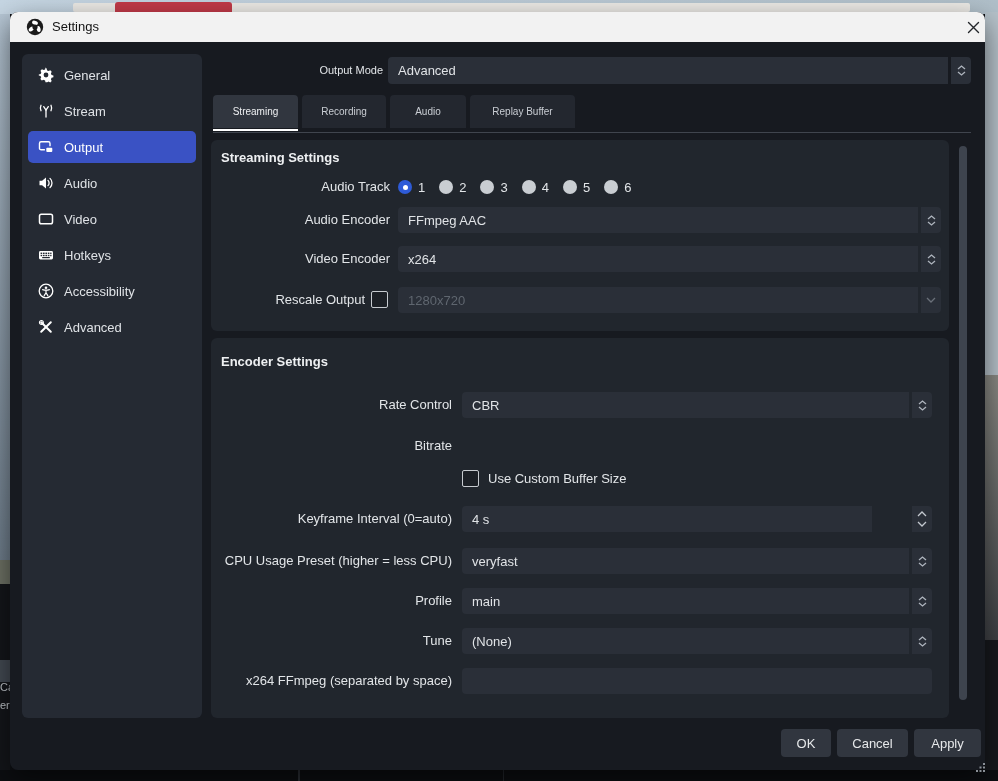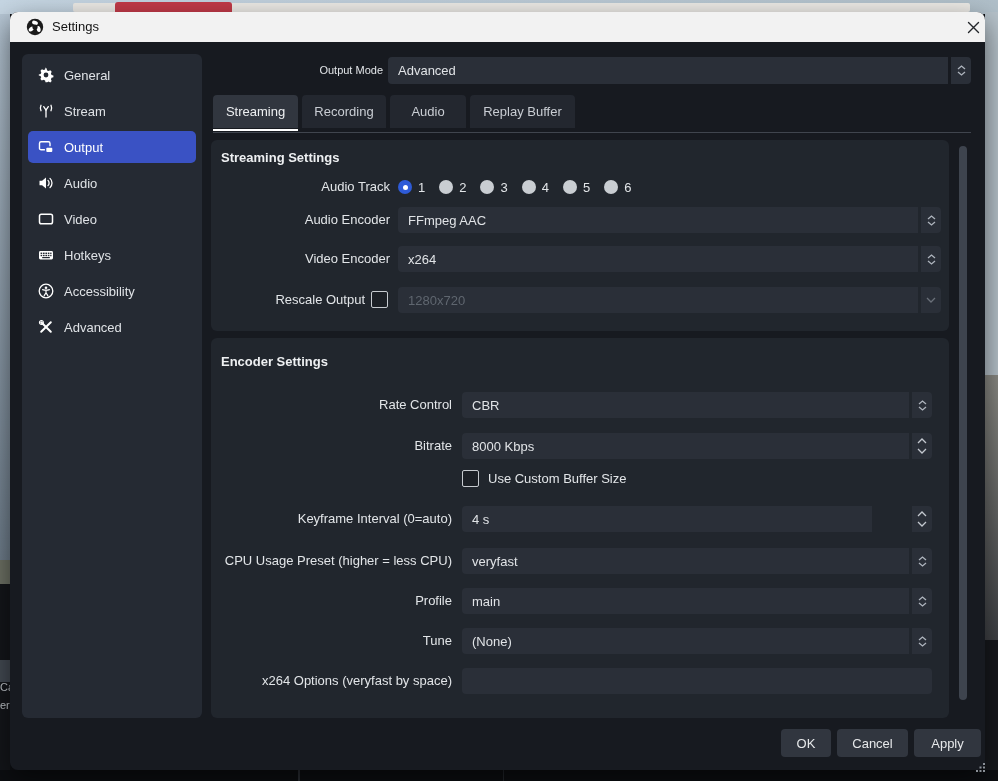--- a/index.html
+++ b/index.html
@@ -42,21 +42,21 @@
     color:#e2e5e8;font-size:11px;}
   .combo{display:flex;column-gap:3px;}
   .combo .cmain{flex:1;background:#2a2f38;border-radius:4px 0 0 4px;display:flex;align-items:center;
     padding-left:10px;color:#e0e3e6;font-size:13px;overflow:hidden;white-space:nowrap;}
   .combo .cbtn{width:20px;background:#2a2f38;border-radius:0 4px 4px 0;display:flex;
     flex-direction:column;align-items:center;justify-content:center;gap:1px;cursor:pointer;}
   .combo.spin .cbtn{justify-content:space-between;padding:5px 0;box-sizing:border-box;}
   .combo.disabled .cmain{color:#5f666f;}
   
   .tab{top:95px;height:33px;background:#23272f;border-radius:4px 4px 0 0;display:flex;
-    align-items:center;justify-content:center;color:#c9cdd3;font-size:13px;cursor:pointer;}
+    align-items:center;justify-content:center;color:#c9cdd3;font-size:10px;cursor:pointer;}
   .tab.active{background:#31363f;color:#eef0f2;}
   .tab.active::after{content:"";position:absolute;left:0;right:0;bottom:-3px;height:2px;background:#fff;}
   .tab-sep{left:213px;top:132px;width:758px;height:1px;background:#40454e;}
   
   .panel{background:#21262d;border-radius:6px;}
   .panel-title{font-weight:bold;font-size:13px;color:#eef0f2;}
   .row-label{color:#e2e5e8;font-size:13px;text-align:right;height:16px;line-height:16px;}
   
   .radio-row{display:flex;align-items:center;}
   .radio{width:14px;height:14px;border-radius:50%;background:#c9cdd2;position:relative;cursor:pointer;flex:0 0 auto;}
@@ -304,52 +304,39 @@
       <svg width="9" height="5" viewBox="0 0 9 5">
           <path d="M1 4l3.5-3L8 4" fill="none" stroke="#aeb4bd" stroke-width="1.3"></path>
         </svg>
       <svg width="9" height="5" viewBox="0 0 9 5">
           <path d="M1 1l3.5 3L8 1" fill="none" stroke="#aeb4bd" stroke-width="1.3"></path>
         </svg>
     </div>
   </div>
 
   <span class="abs row-label" style="left:202px;top:438px;width:250px;">Bitrate</span>
-  <div class="abs combo spin" style="left:462px;top:433px;width:470px;height:26px;">
-    <div class="cmain">
-        <span>8000 Kbps</span>
+
+  <div class="abs checkbox" style="left:462px;top:470px;"></div>
+  <span class="abs cb-label" style="left:488px;top:470px;">Use Custom Buffer Size</span>
+
+  <span class="abs row-label" style="left:202px;top:511px;width:250px;">Keyframe Interval (0=auto)</span>
+  <div class="abs combo spin" style="left:462px;top:506px;width:470px;height:26px;gap:40px;">
+    <div class="cmain">
+        <span>4 s</span>
       </div>
     <div class="cbtn">
       <svg width="10" height="6" viewBox="0 0 10 6">
           <path d="M1 5l4-4 4 4" fill="none" stroke="#c3c8cf" stroke-width="1.3"></path>
         </svg>
       <svg width="10" height="6" viewBox="0 0 10 6">
           <path d="M1 1l4 4 4-4" fill="none" stroke="#c3c8cf" stroke-width="1.3"></path>
         </svg>
     </div>
   </div>
 
-  <div class="abs checkbox" style="left:462px;top:470px;"></div>
-  <span class="abs cb-label" style="left:488px;top:470px;">Use Custom Buffer Size</span>
-
-  <span class="abs row-label" style="left:202px;top:511px;width:250px;">Keyframe Interval (0=auto)</span>
-  <div class="abs combo spin" style="left:462px;top:506px;width:470px;height:26px;gap:40px;">
-    <div class="cmain">
-        <span>4 s</span>
-      </div>
-    <div class="cbtn">
-      <svg width="10" height="6" viewBox="0 0 10 6">
-          <path d="M1 5l4-4 4 4" fill="none" stroke="#c3c8cf" stroke-width="1.3"></path>
-        </svg>
-      <svg width="10" height="6" viewBox="0 0 10 6">
-          <path d="M1 1l4 4 4-4" fill="none" stroke="#c3c8cf" stroke-width="1.3"></path>
-        </svg>
-    </div>
-  </div>
-
   <span class="abs row-label" style="left:152px;top:553px;width:300px;">CPU Usage Preset (higher = less CPU)</span>
   <div class="abs combo" style="left:462px;top:548px;width:470px;height:26px;">
     <div class="cmain">
         <span>veryfast</span>
       </div>
     <div class="cbtn">
       <svg width="9" height="5" viewBox="0 0 9 5">
           <path d="M1 4l3.5-3L8 4" fill="none" stroke="#aeb4bd" stroke-width="1.3"></path>
         </svg>
       <svg width="9" height="5" viewBox="0 0 9 5">
@@ -381,21 +368,21 @@
     <div class="cbtn">
       <svg width="9" height="5" viewBox="0 0 9 5">
           <path d="M1 4l3.5-3L8 4" fill="none" stroke="#aeb4bd" stroke-width="1.3"></path>
         </svg>
       <svg width="9" height="5" viewBox="0 0 9 5">
           <path d="M1 1l3.5 3L8 1" fill="none" stroke="#aeb4bd" stroke-width="1.3"></path>
         </svg>
     </div>
   </div>
 
-  <span class="abs row-label" style="left:152px;top:673px;width:300px;">x264 Options (veryfast by space)</span>
+  <span class="abs row-label" style="left:152px;top:673px;width:300px;">x264 FFmpeg (separated by space)</span>
   <input class="abs text-input" style="left: 462px; top: 668px; width: 470px; height: 26px;" value="">
 
   <div class="abs scroll-thumb"></div>
 
   <div class="abs btn" style="left:781px;width:50px;">
     <span>OK</span>
     </div>
   <div class="abs btn" style="left:837px;width:71px;">
     <span>Cancel</span>
     </div>

